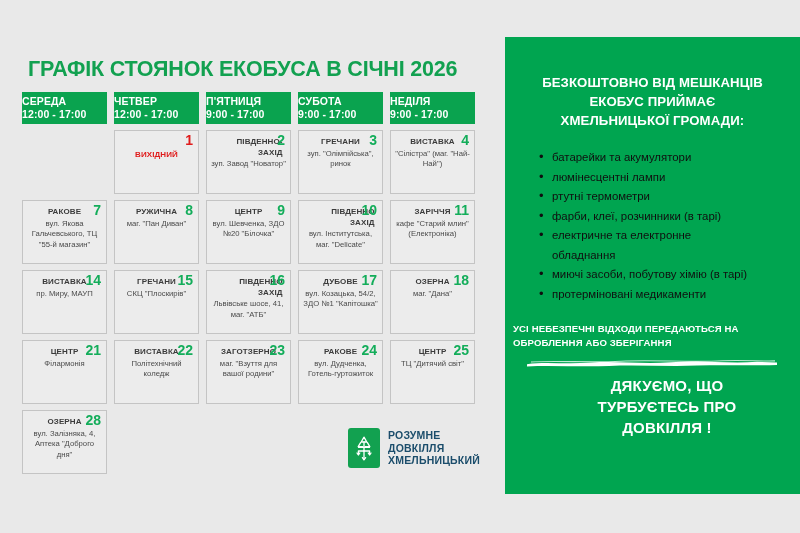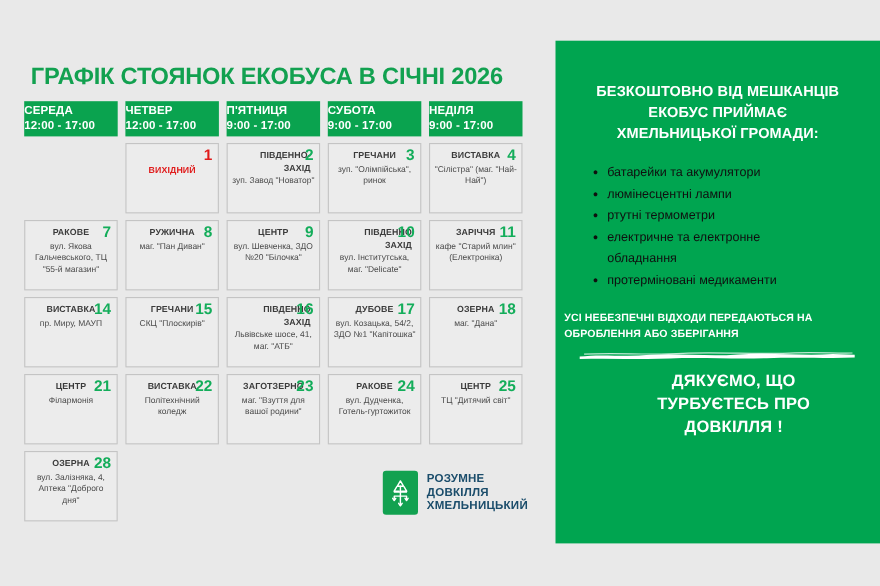--- a/index.html
+++ b/index.html
@@ -402,21 +402,23 @@
   <div id="accept-heading">
       <div>БЕЗКОШТОВНО ВІД МЕШКАНЦІВ</div>
       <div>ЕКОБУС ПРИЙМАЄ</div>
       <div>ХМЕЛЬНИЦЬКОЇ ГРОМАДИ:</div>
     </div>
 
   <ul id="accept-list">
       <li>батарейки та акумулятори</li>
       <li>люмінесцентні лампи</li>
       <li>ртутні термометри</li>
+      <li>фарби, клеї, розчинники (в тарі)</li>
       <li>електричне та електронне<span class="cont">обладнання</span></li>
+      <li>миючі засоби, побутову хімію (в тарі)</li>
       <li>протерміновані медикаменти</li>
     </ul>
 
   <div id="disposal-note">
     <div>УСІ НЕБЕЗПЕЧНІ ВІДХОДИ ПЕРЕДАЮТЬСЯ НА</div>
     <div>ОБРОБЛЕННЯ АБО ЗБЕРІГАННЯ</div>
   </div>
 
   <div id="brush-underline">
     <svg width="255" height="8" viewBox="0 0 255 8" preserveAspectRatio="none" aria-hidden="true">

